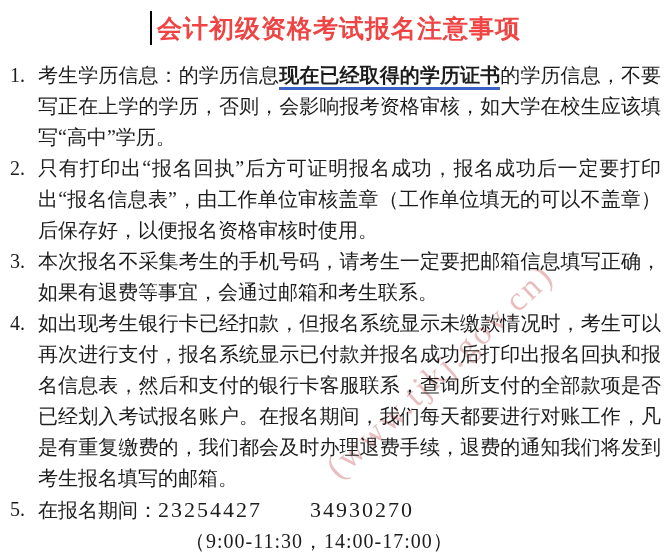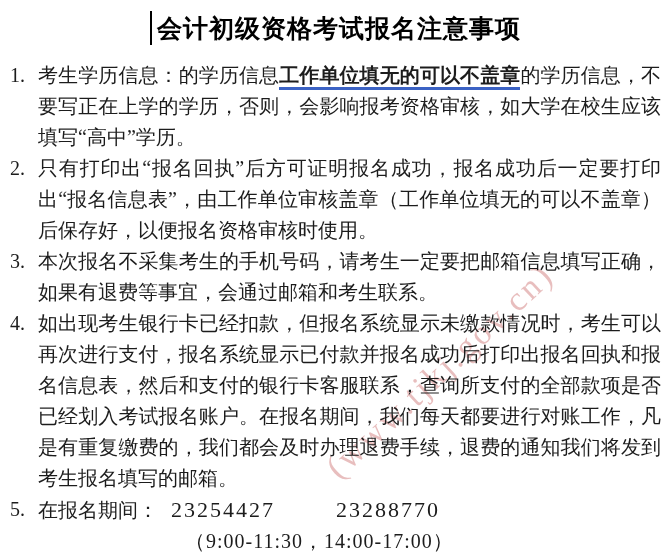--- a/index.html
+++ b/index.html
@@ -18,38 +18,38 @@
   }
   .content-layer { position:relative; z-index:1; }
   .title-row { text-align:center; padding-top:11px; height:47px; }
   .cursor-bar {
     display:inline-block; width:2px; height:34px; background:#000;
     vertical-align:middle; margin-right:1px;
   }
   .doc-title {
     display:inline; margin:0; vertical-align:middle;
     font-family:"Liberation Sans","DejaVu Sans",sans-serif;
-    font-size:25px; font-weight:bold; letter-spacing:1px; color:#000000;
+    font-size:25px; font-weight:bold; letter-spacing:1px; color:#ef4444;
   }
   .content { padding:2px 10px 0 10px; }
   .item {
     position:relative; padding-left:28px;
     font-size:20px; line-height:31px;
     text-align:justify; text-justify:inter-ideograph;
   }
   .item .num { position:absolute; left:0; top:0; }
   .hl {
     font-weight:bold;
     border-bottom:3px solid #3b62c4;
     padding-bottom:1px;
   }
   .phone-line { white-space:nowrap; }
   .phone {
     font-family:"Liberation Serif","DejaVu Serif",serif;
-    font-size:22px; letter-spacing:2px;margin-left:13px;
+    font-size:22px; letter-spacing:2px;
   }
   .phone-gap { display:inline-block; width:48px; }
   .hours-line { margin-left:147px; letter-spacing:1px; text-align:left; }
 </style>
 </head>
 <body>
 
 <div class="page">
 
   <div class="watermark">(www.tjkj.gov.cn)</div>
@@ -57,41 +57,41 @@
   <div class="content-layer">
     <div class="title-row">
       <span class="cursor-bar"></span>
       <h1 class="doc-title">会计初级资格考试报名注意事项</h1>
     </div>
 
     <div class="content">
 
       <div class="item">
         <span class="num">1.</span>
-        <span>考生学历信息：的学历信息</span><span class="hl">工作单位填无的可以不盖章</span><span>的学历信息，不要写正在上学的学历，否则，会影响报考资格审核，如大学在校生应该填写“高中”学历。</span>
+        <span>考生学历信息：的学历信息</span><span class="hl">现在已经取得的学历证书</span><span>的学历信息，不要写正在上学的学历，否则，会影响报考资格审核，如大学在校生应该填写“高中”学历。</span>
       </div>
 
       <div class="item">
         <span class="num">2.</span>
         <span>只有打印出“报名回执”后方可证明报名成功，报名成功后一定要打印出“报名信息表”，由工作单位审核盖章（工作单位填无的可以不盖章）后保存好，以便报名资格审核时使用。</span>
       </div>
 
       <div class="item">
         <span class="num">3.</span>
         <span>本次报名不采集考生的手机号码，请考生一定要把邮箱信息填写正确，如果有退费等事宜，会通过邮箱和考生联系。</span>
       </div>
 
       <div class="item">
         <span class="num">4.</span>
         <span>如出现考生银行卡已经扣款，但报名系统显示未缴款情况时，考生可以再次进行支付，报名系统显示已付款并报名成功后打印出报名回执和报名信息表，然后和支付的银行卡客服联系，查询所支付的全部款项是否已经划入考试报名账户。在报名期间，我们每天都要进行对账工作，凡是有重复缴费的，我们都会及时办理退费手续，退费的通知我们将发到考生报名填写的邮箱。</span>
       </div>
 
       <div class="item">
         <span class="num">5.</span>
         <div class="phone-line">
-          <span>在报名期间：</span><span class="phone">23254427</span><span class="phone-gap"></span><span class="phone">23288770</span>
+          <span>在报名期间：</span><span class="phone">23254427</span><span class="phone-gap"></span><span class="phone">34930270</span>
         </div>
         <div class="hours-line">（9:00-11:30，14:00-17:00）</div>
       </div>
 
     </div>
   </div>
 </div>
 
 </body></html>

